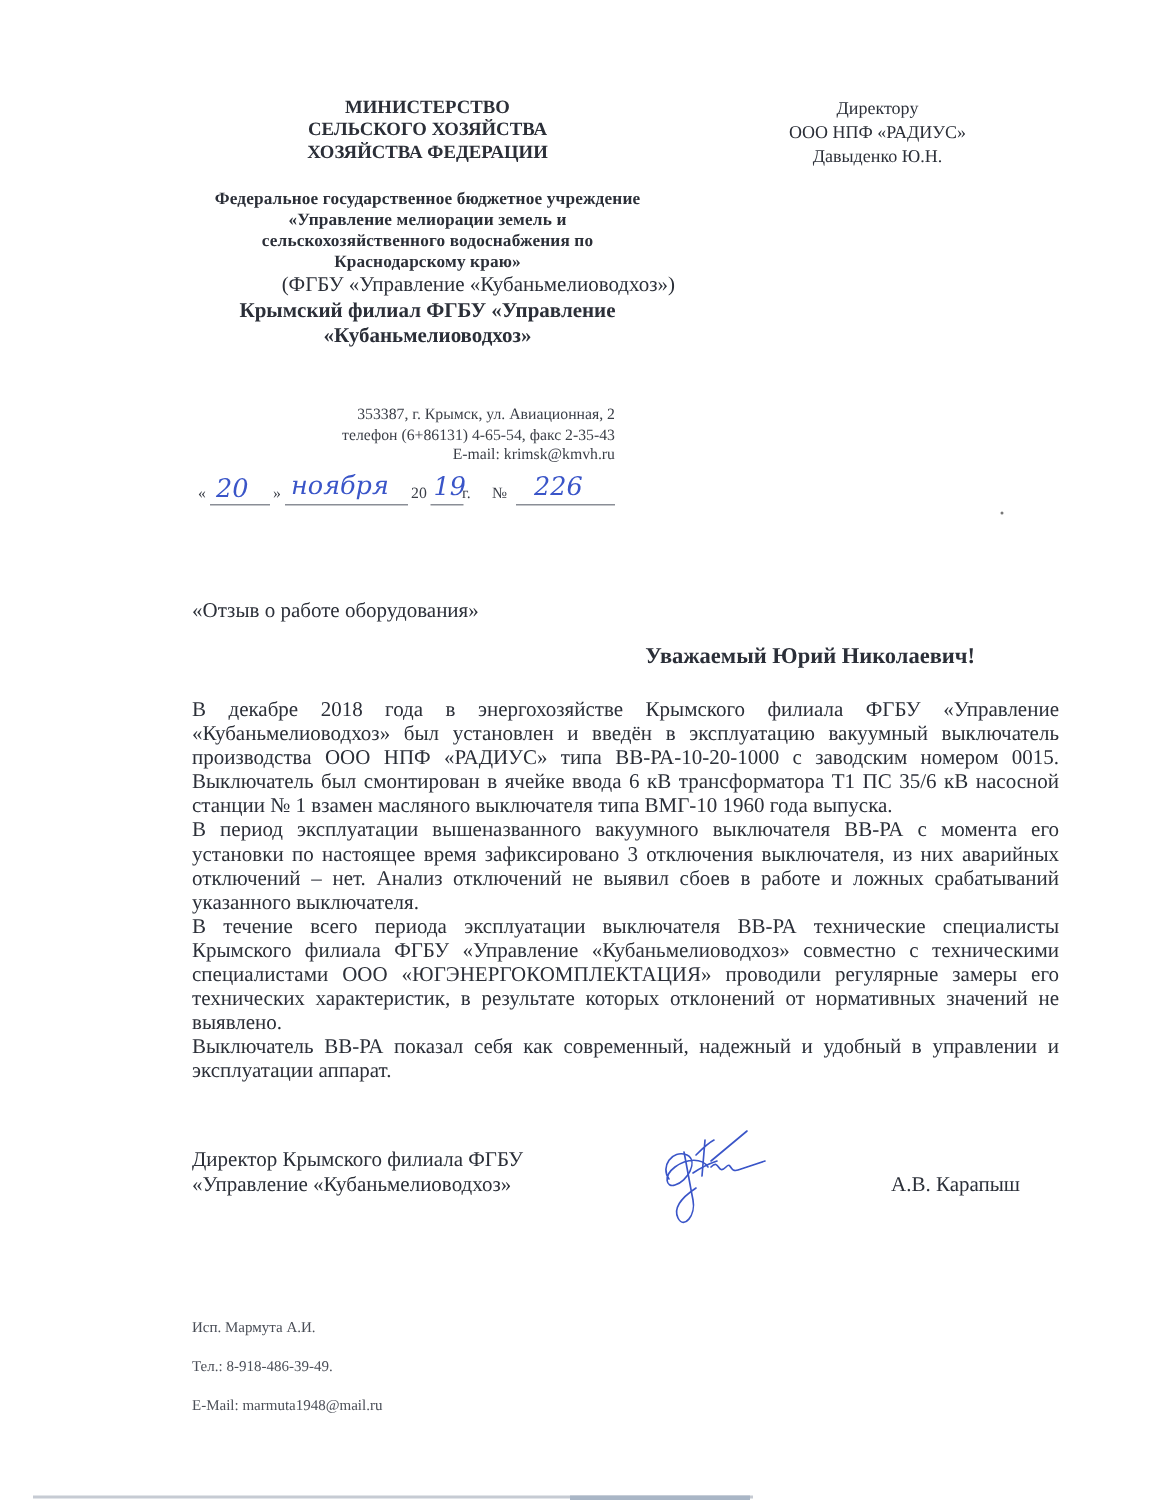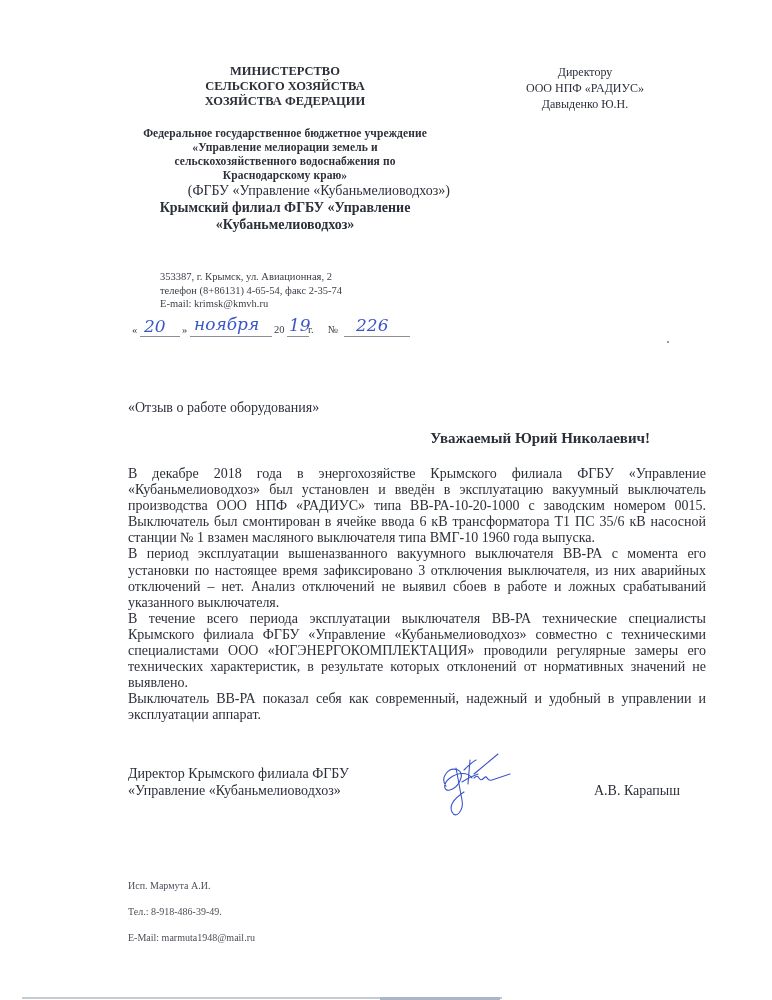--- a/index.html
+++ b/index.html
@@ -11,21 +11,21 @@
   .abs { position: absolute; }
 
   
   #letterhead { left: 120px; top: 64px; width: 330px; }
   #letterhead .ministry { font-size: 12.5px; line-height: 15px; font-weight: bold; text-align:center; }
   #letterhead .ministry-short { font-size: 12px; line-height: 15px; text-align:center; }
   #letterhead .inst { margin-top: 17px; font-size: 11.5px; line-height: 14px; font-weight: bold; text-align:center; letter-spacing: 0.1px; }
   #letterhead .inst-abbr { font-size: 14px; line-height: 17px; text-align:right; }
   #letterhead .branch { font-size: 14px; line-height: 17px; font-weight: bold; text-align:center; }
 
-  #contacts { left: 160px; top: 270px; width: 260px; font-size: 10.5px; line-height: 13.5px; text-align: left; color:#3a3e47; }
+  #contacts { left: 150px; top: 270px; width: 260px; font-size: 10.5px; line-height: 13.5px; text-align: right; color:#3a3e47; }
 
   
   #dateline { left: 132px; top: 318px; width: 280px; height: 24px; font-size: 10.5px; color:#3a3e47; }
   #dateline .line { position:absolute; border-bottom: 1px solid #8a8e96; height: 18px; }
   #dateline .hw { position:absolute; font-family: "DejaVu Serif", serif; font-style: italic; color: #3a55c8; font-size: 17px; }
   #dateline .print { position:absolute; top: 6px; }
 
   
   #addressee { left: 490px; top: 64px; width: 190px; font-size: 12px; line-height: 16px; text-align: center; }
 
@@ -61,21 +61,21 @@
     <div>сельскохозяйственного водоснабжения по</div>
     <div>Краснодарскому краю»</div>
   </div>
   <div class="inst-abbr">(ФГБУ «Управление «Кубаньмелиоводхоз»)</div>
   <div class="branch">Крымский филиал ФГБУ «Управление</div>
   <div class="branch">«Кубаньмелиоводхоз»</div>
 </div>
 
 <div id="contacts" class="abs">
   <div>353387, г. Крымск, ул. Авиационная, 2</div>
-  <div>телефон  (8+86131) 4-65-54,  факс 2-35-74</div>
+  <div>телефон  (6+86131) 4-65-54,  факс 2-35-43</div>
   <div>E-mail:  krimsk@kmvh.ru</div>
 </div>
 
 <div id="dateline" class="abs">
   <span class="print" style="left:0px;">«</span>
   <span class="line" style="left:8px; width:40px;"></span>
   <span class="hw" style="left:12px; top:-2px;">20</span>
   <span class="print" style="left:50px;">»</span>
   <span class="line" style="left:58px; width:82px;"></span>
   <span class="hw" style="left:62px; top:-4px;">ноября</span>

